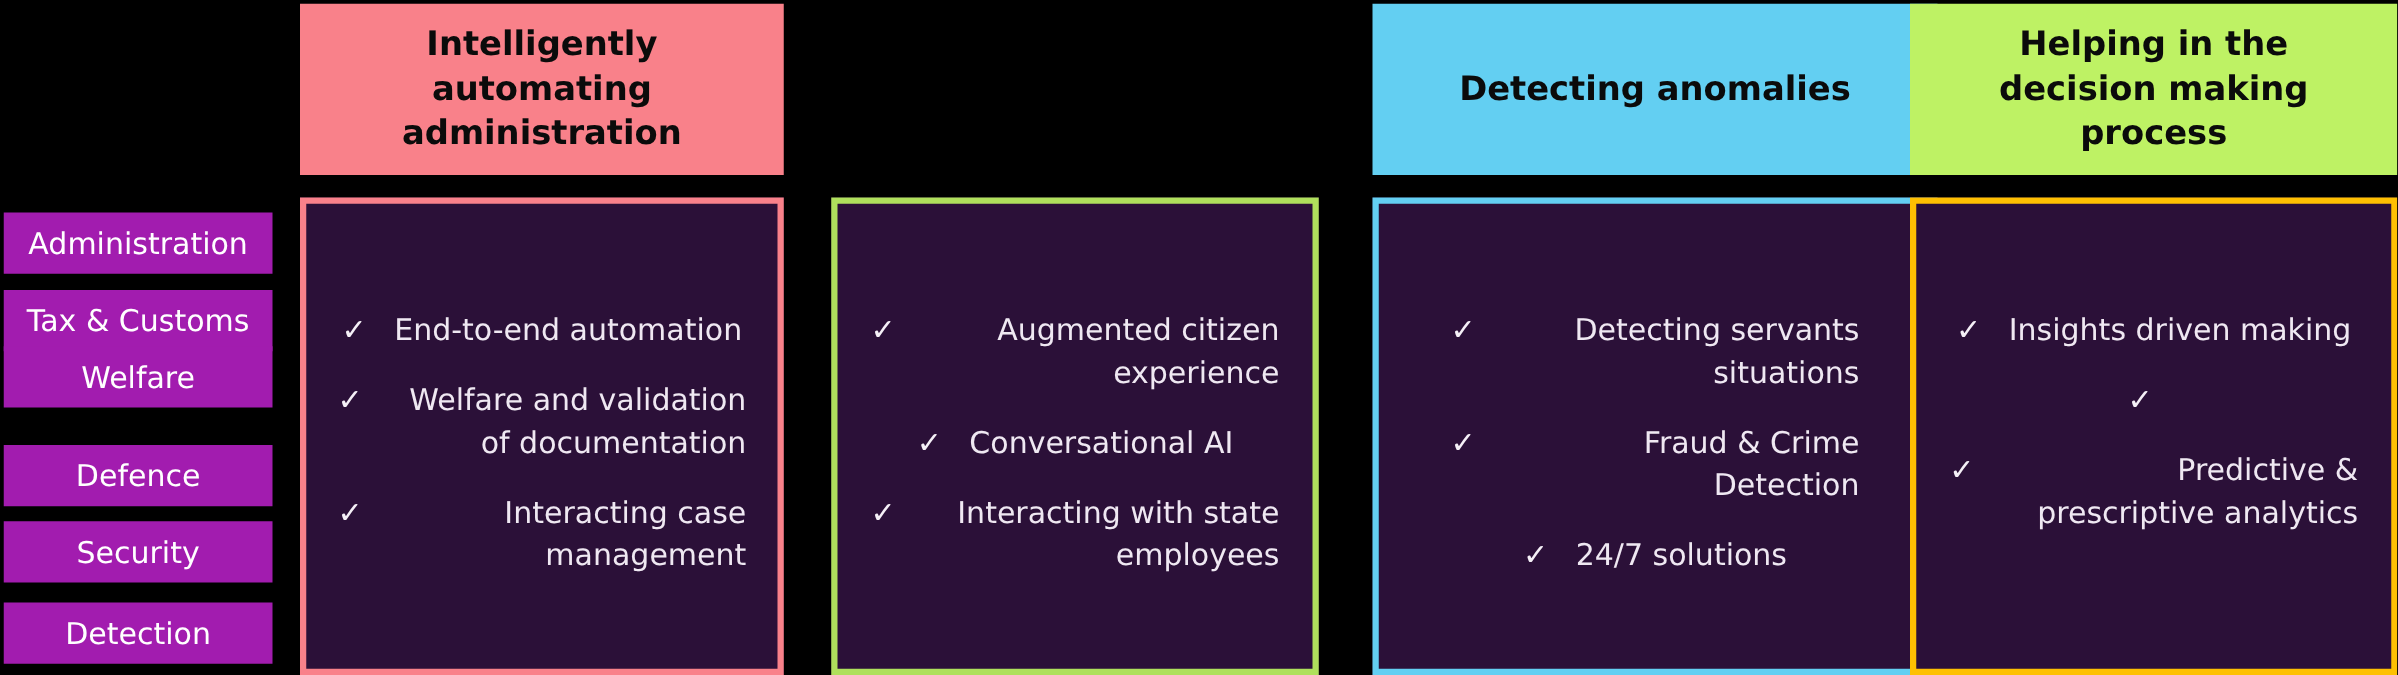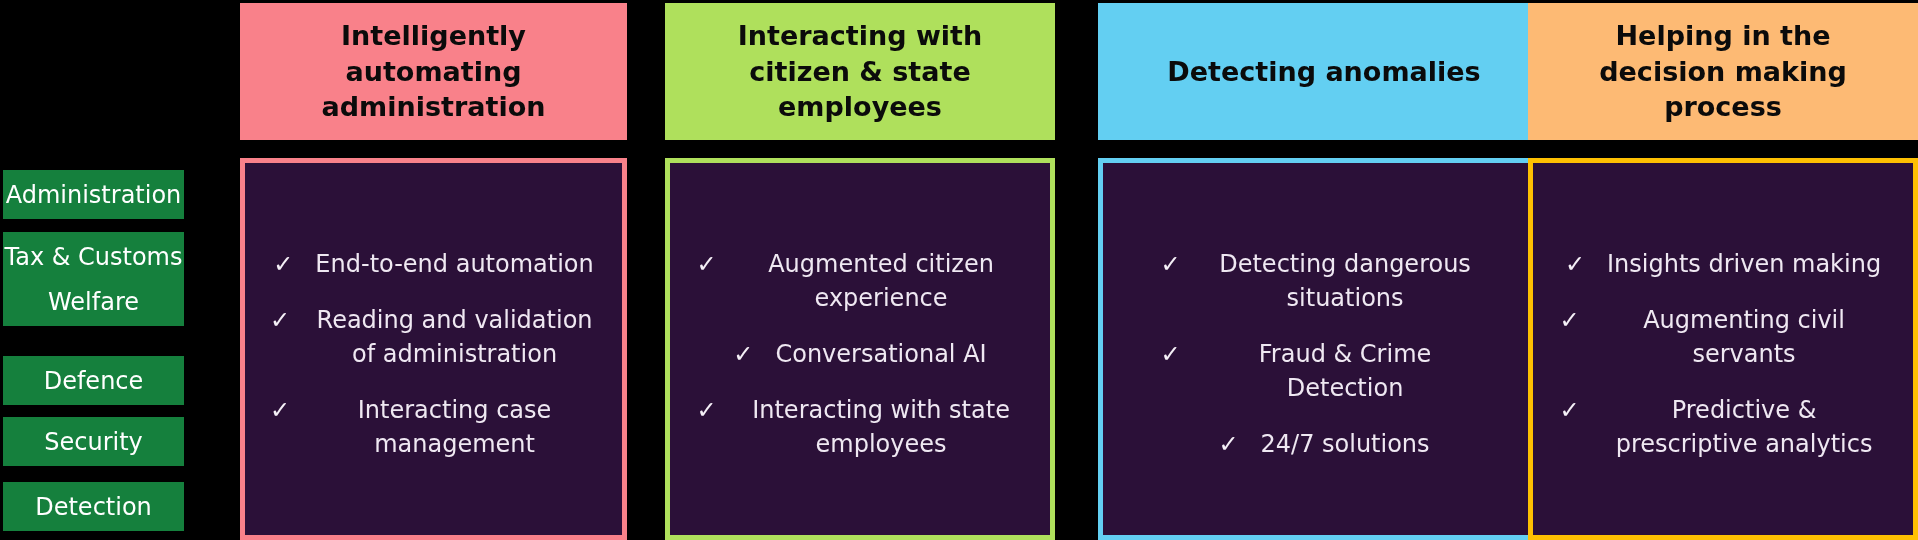--- a/index.html
+++ b/index.html
@@ -2,60 +2,60 @@
 <html><head>
 <meta charset="utf-8">
 <style>
   html,body{margin:0;padding:0;background:#000;}
   .stage{
     position:relative;width:1918px;height:540px;background:#000;overflow:hidden;
     font-family:"DejaVu Sans","Liberation Sans",sans-serif;
   }
   
   .side-btn{
-    position:absolute;left:3px;width:181px;height:49px;
-    background:#15803d;color:#fff;font-size:24px;
+    position:absolute;left:3px;width:215px;height:49px;
+    background:#a21caf;color:#fff;font-size:24px;
     display:flex;align-items:center;justify-content:center;
     text-align:center;cursor:pointer;
   }
   .sb0{top:170px}.sb1{top:232px}.sb2{top:277px}.sb3{top:356px}.sb4{top:417px}.sb5{top:482px}
   
   .column{position:absolute;top:0;height:540px;}
   .c0{left:240px;width:387px;}
   .c1{left:665px;width:390px;}
   .c2{left:1098px;width:452px;}
   .c3{left:1528px;width:390px;}
   .col-header{
     position:absolute;top:3px;left:0;right:0;height:137px;
     display:flex;align-items:center;justify-content:center;
     font-weight:bold;font-size:27px;line-height:1.32;color:#0b0b0b;
     text-align:center;padding:13px 20px;box-sizing:border-box;
   }
   .c2 .col-header{white-space:nowrap;}
   .c0 .col-header{background:#F9818A;}
   .c1 .col-header{background:#AFE05C;}
   .c2 .col-header{background:#63CFF2;}
-  .c3 .col-header{background:#fdba74;}
+  .c3 .col-header{background:#bef264;}
   .col-box{
     position:absolute;top:158px;left:0;right:0;height:382px;
     box-sizing:border-box;background:#2B1038;border-style:solid;border-width:5px;
   }
   .c0 .col-box{border-color:#F9818A;}
   .c1 .col-box{border-color:#AFE05C;}
   .c2 .col-box{border-color:#63CFF2;}
   .c3 .col-box{border-color:#FEC002;}
   .items{
     list-style:none;margin:0;padding:84px 10px 0 10px;
   }
   .item{
     display:flex;justify-content:center;align-items:flex-start;
     color:#EFE8F2;font-size:24px;line-height:34px;margin-bottom:22px;
   }
   .check{margin-right:22px;color:#F5F0F7;flex:0 0 auto;}
-  .item-text{max-width:285px;text-align:center;}
+  .item-text{max-width:285px;text-align:right;}
 </style>
 </head>
 <body>
 
 <div class="stage">
 
   <nav>
     <div class="side-btn sb0">Administration</div>
     <div class="side-btn sb1">Tax &amp; Customs</div>
     <div class="side-btn sb2">Welfare</div>
@@ -67,32 +67,31 @@
   <section class="column c0">
     <header class="col-header">Intelligently automating administration</header>
     <div class="col-box">
       <ul class="items">
         <li class="item">
           <span class="check">✓</span>
           <span class="item-text">End-to-end automation</span>
         </li>
         <li class="item">
           <span class="check">✓</span>
-          <span class="item-text">Reading and validation of administration</span>
+          <span class="item-text">Welfare and validation of documentation</span>
         </li>
         <li class="item">
           <span class="check">✓</span>
           <span class="item-text">Interacting case management</span>
         </li>
       </ul>
     </div>
   </section>
 
   <section class="column c1">
-    <header class="col-header">Interacting with citizen &amp; state employees</header>
     <div class="col-box">
       <ul class="items">
         <li class="item">
           <span class="check">✓</span>
           <span class="item-text">Augmented citizen experience</span>
         </li>
         <li class="item">
           <span class="check">✓</span>
           <span class="item-text">Conversational AI</span>
         </li>
@@ -103,21 +102,21 @@
       </ul>
     </div>
   </section>
 
   <section class="column c2">
     <header class="col-header">Detecting anomalies</header>
     <div class="col-box">
       <ul class="items">
         <li class="item">
           <span class="check">✓</span>
-          <span class="item-text">Detecting dangerous situations</span>
+          <span class="item-text">Detecting servants situations</span>
         </li>
         <li class="item">
           <span class="check">✓</span>
           <span class="item-text">Fraud &amp; Crime Detection</span>
         </li>
         <li class="item">
           <span class="check">✓</span>
           <span class="item-text">24/7 solutions</span>
         </li>
       </ul>
@@ -127,21 +126,20 @@
   <section class="column c3">
     <header class="col-header">Helping in the decision making process</header>
     <div class="col-box">
       <ul class="items">
         <li class="item">
           <span class="check">✓</span>
           <span class="item-text">Insights driven making</span>
         </li>
         <li class="item">
           <span class="check">✓</span>
-          <span class="item-text">Augmenting civil servants</span>
         </li>
         <li class="item">
           <span class="check">✓</span>
           <span class="item-text">Predictive &amp; prescriptive analytics</span>
         </li>
       </ul>
     </div>
   </section>
 
 </div>

